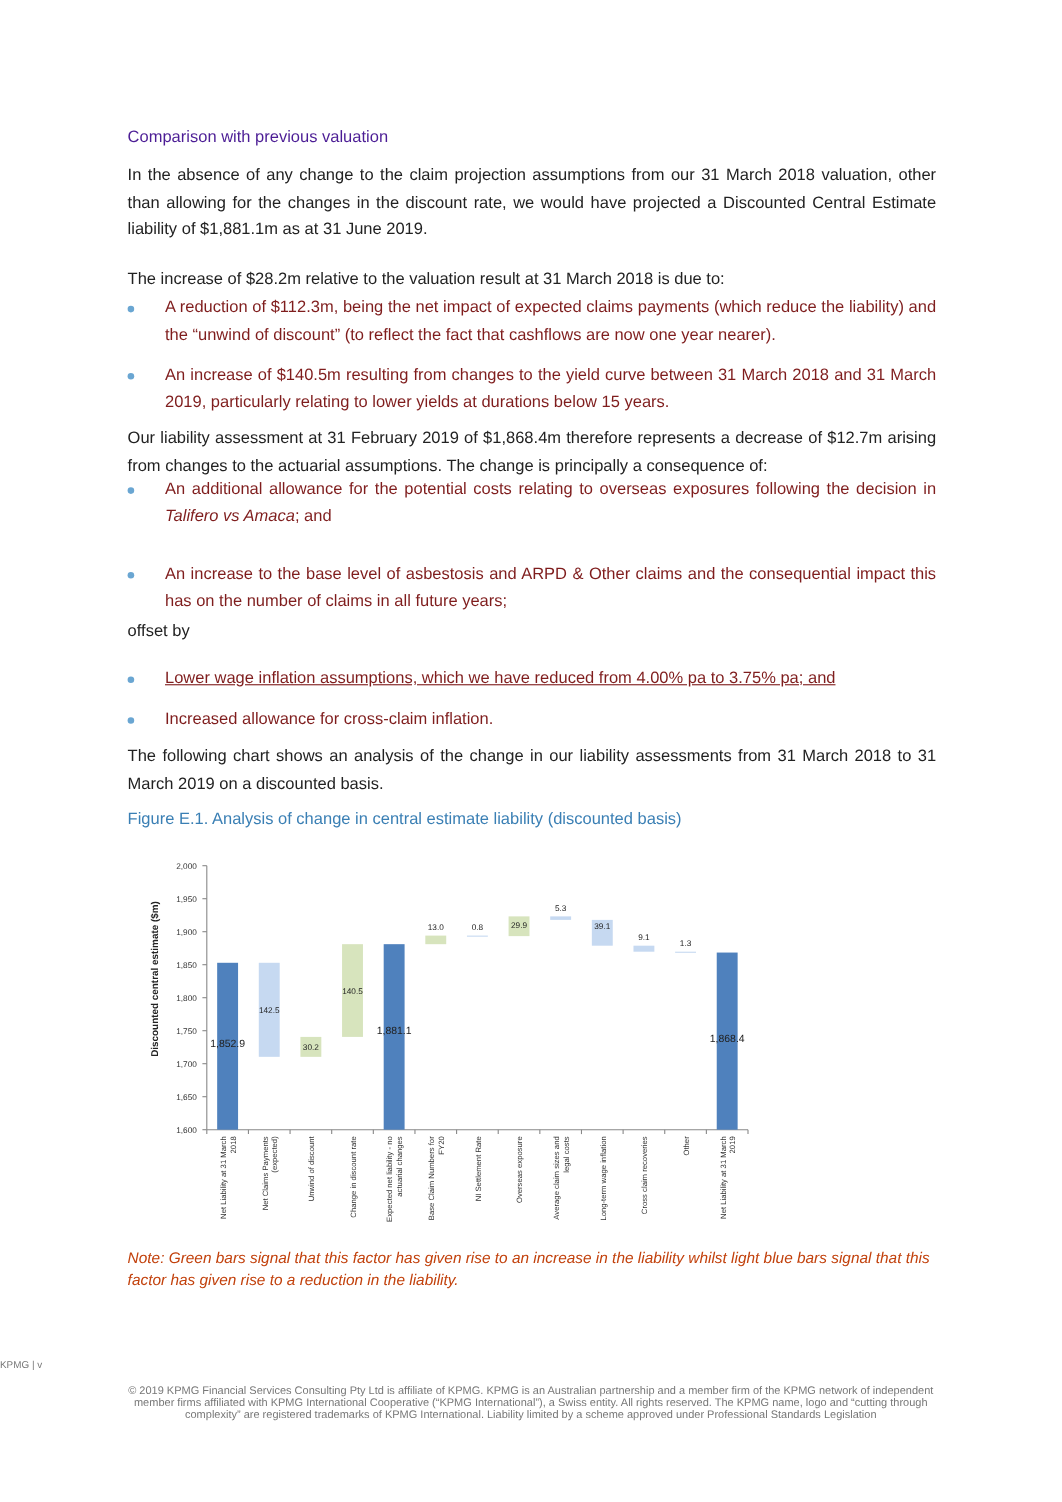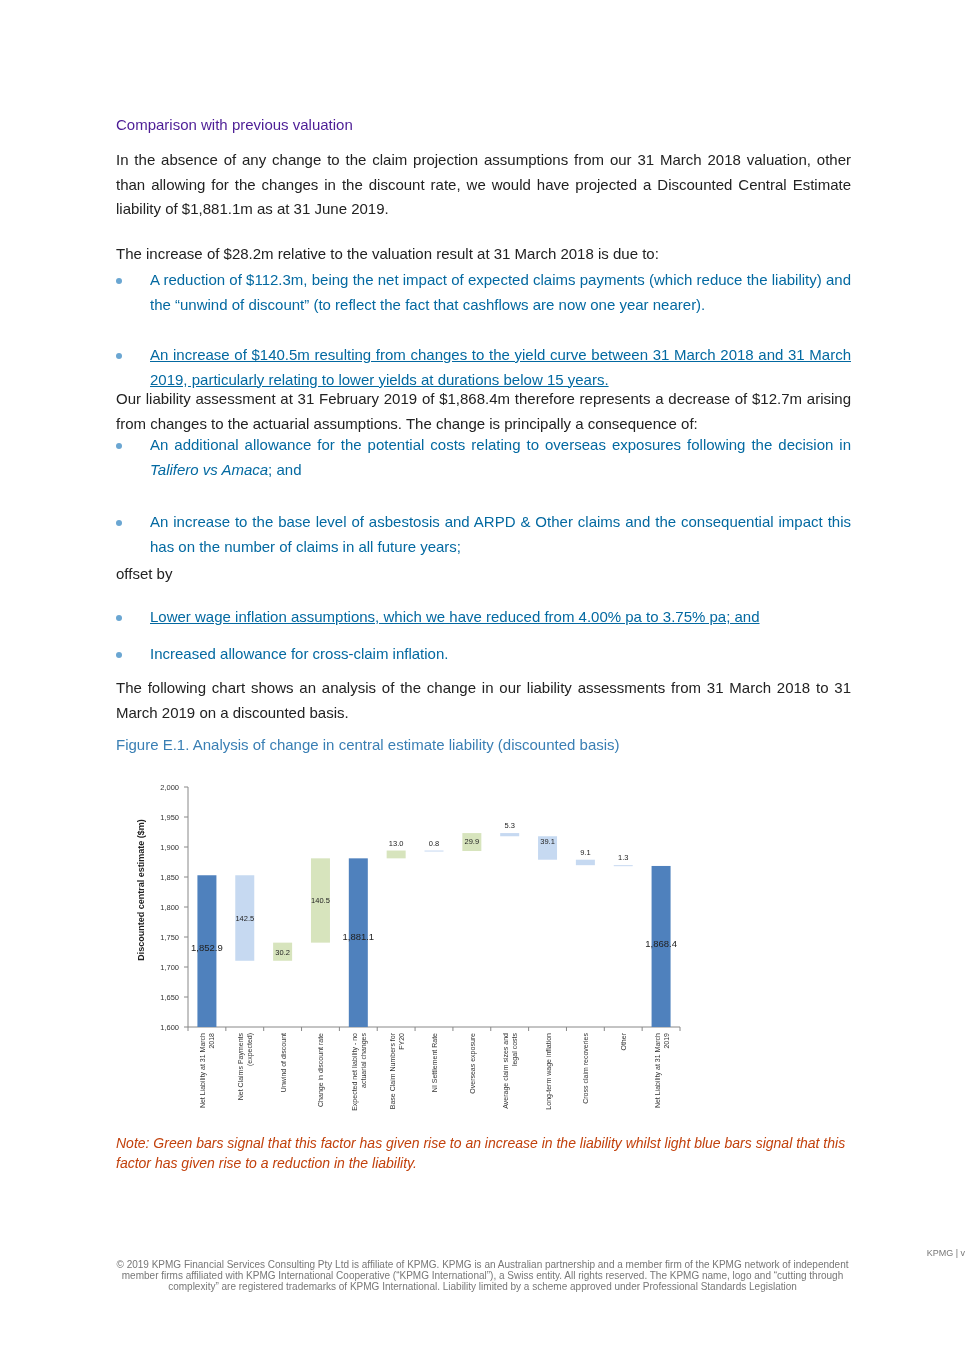--- a/index.html
+++ b/index.html
@@ -1,40 +1,40 @@
 <!DOCTYPE html>
 <html><head>
 <meta charset="utf-8">
 <style>
   html, body { margin:0; padding:0; background:#ffffff; }
   body { width:965px; height:1365px; position:relative; font-family:"Liberation Sans", sans-serif; color:#222; }
   .h-section { position:absolute; left:116px; top:116px; font-size:15px; color:#4c1d95; }
   p.para { position:absolute; left:116px; width:735px; margin:0; font-size:15px; line-height:24.5px; text-align:justify; color:#222; }
-  .bullet { position:absolute; left:116px; width:735px; font-size:15px; line-height:24.5px; color:#0369a1; }
+  .bullet { position:absolute; left:116px; width:735px; font-size:15px; line-height:24.5px; color:#7f1d1d; }
   .bullet .dot { position:absolute; left:0; top:10px; width:6px; height:6px; border-radius:50%; background:#6aa6d2; }
   .bullet .txt { margin-left:34px; text-align:justify; }
   .fig-caption { position:absolute; left:116px; top:736px; font-size:15px; color:#3a7fb4;text-align:right; }
   .note { position:absolute; left:116px; top:1133px; width:735px; font-size:14px; line-height:20px; font-style:italic; color:#c2410c; }
-  .footer-kpmg { position:absolute; left:0; width:965px; top:1236px; text-align:right; font-size:9px; color:#777;margin-top:12px; }
+  .footer-kpmg { position:absolute; left:0; width:965px; top:1236px; text-align:left; font-size:9px; color:#777; }
   .footer-copy { position:absolute; left:110px; width:745px; top:1259px; text-align:center; font-size:10px; line-height:11px; color:#777; }
   svg text { font-family:"Liberation Sans", sans-serif; }
 </style>
 </head>
 <body>
 
 <div class="h-section">Comparison with previous valuation</div>
 
 <p class="para" style="top:148px;">In the absence of any change to the claim projection assumptions from our 31 March 2018 valuation, other than allowing for the changes in the discount rate, we would have projected a Discounted Central Estimate liability of $1,881.1m as at 31 June 2019.</p>
 <p class="para" style="top:214px;margin-top:28px;">The increase of $28.2m relative to the valuation result at 31 March 2018 is due to:</p>
 
 <div class="bullet" style="top:268px;">
   <span class="dot"></span>
   <div class="txt">A reduction of $112.3m, being the net impact of expected claims payments (which reduce the liability) and the “unwind of discount” (to reflect the fact that cashflows are now one year nearer).</div>
 </div>
-<div class="bullet" style="top:343px;text-decoration:underline;">
+<div class="bullet" style="top:329px;">
   <span class="dot"></span>
   <div class="txt">An increase of $140.5m resulting from changes to the yield curve between 31 March 2018 and 31 March 2019, particularly relating to lower yields at durations below 15 years.</div>
 </div>
 
 <p class="para" style="top:387px;">Our liability assessment at 31 February 2019 of $1,868.4m therefore represents a decrease of $12.7m arising from changes to the actuarial assumptions. The change is principally a consequence of:</p>
 
 <div class="bullet" style="top:433px;">
   <span class="dot"></span>
   <div class="txt"><span>An additional allowance for the potential costs relating to overseas exposures following the decision in </span><i>Talifero vs Amaca</i><span>; and</span></div>
 </div>

